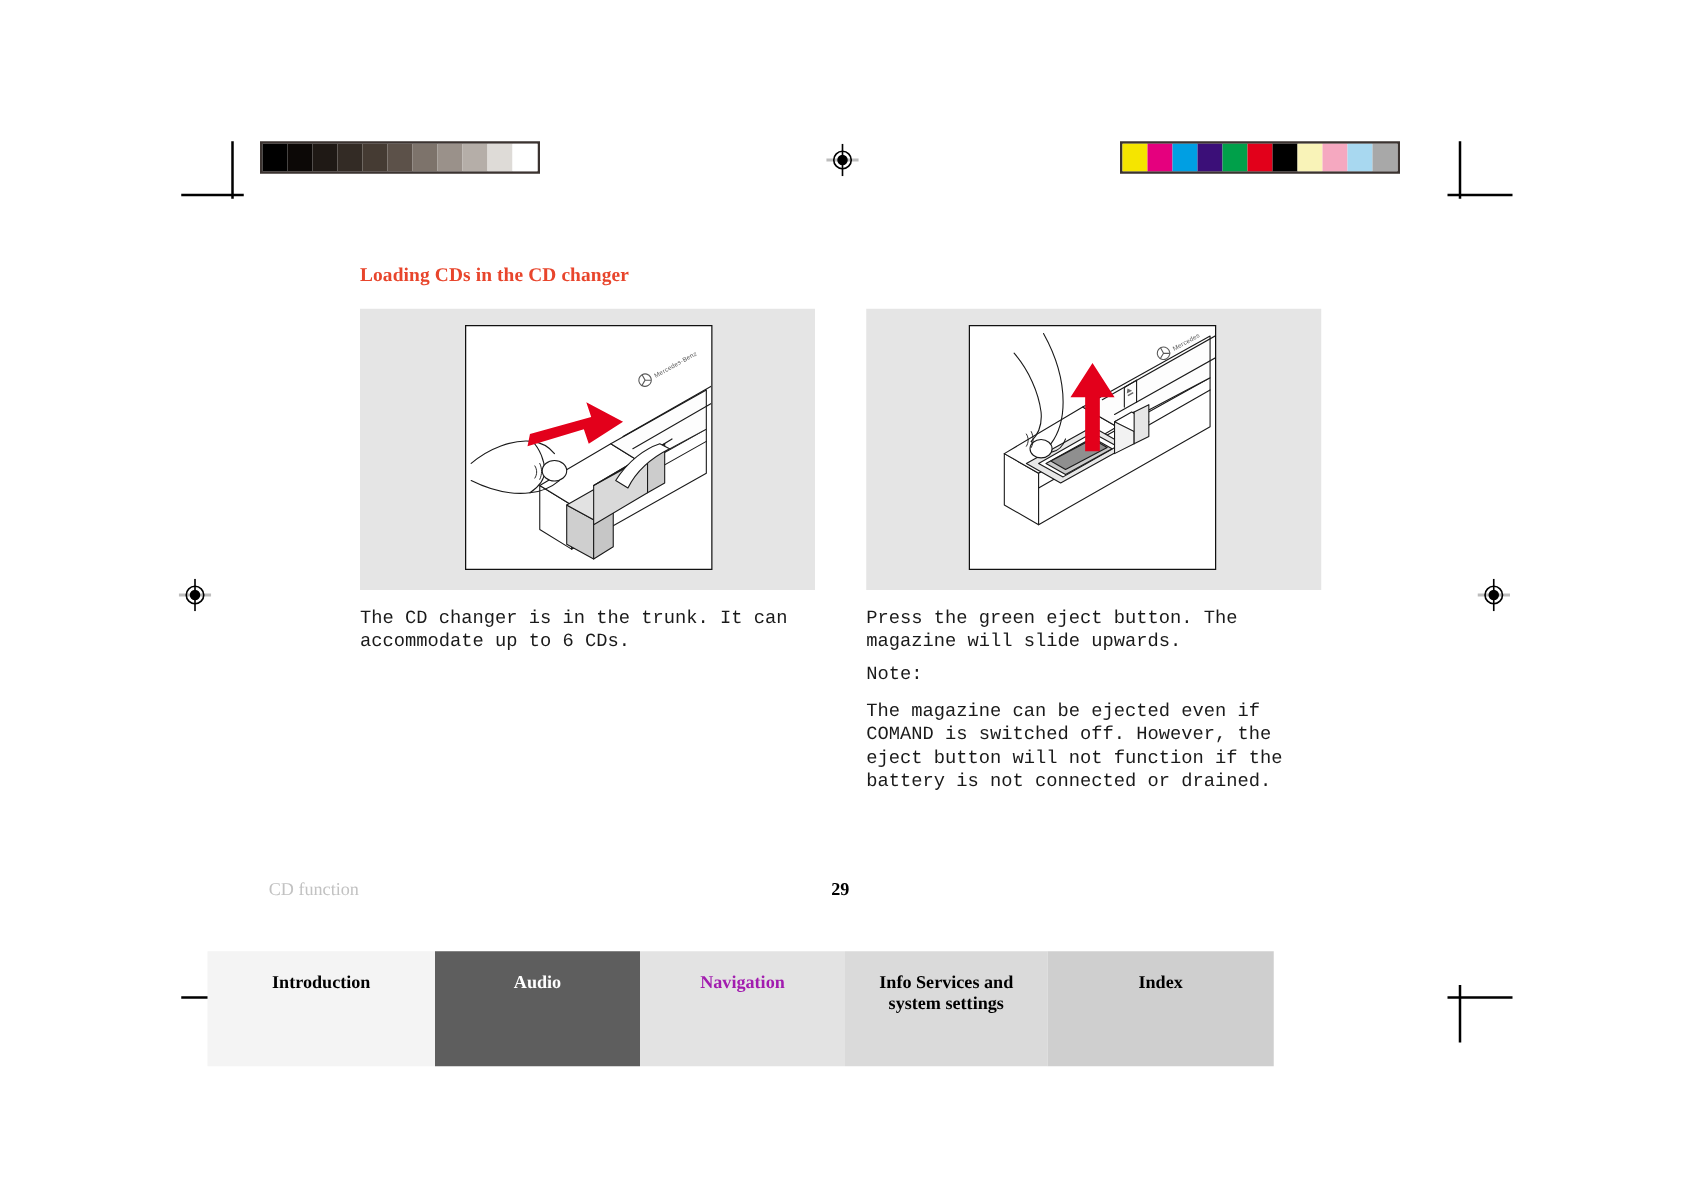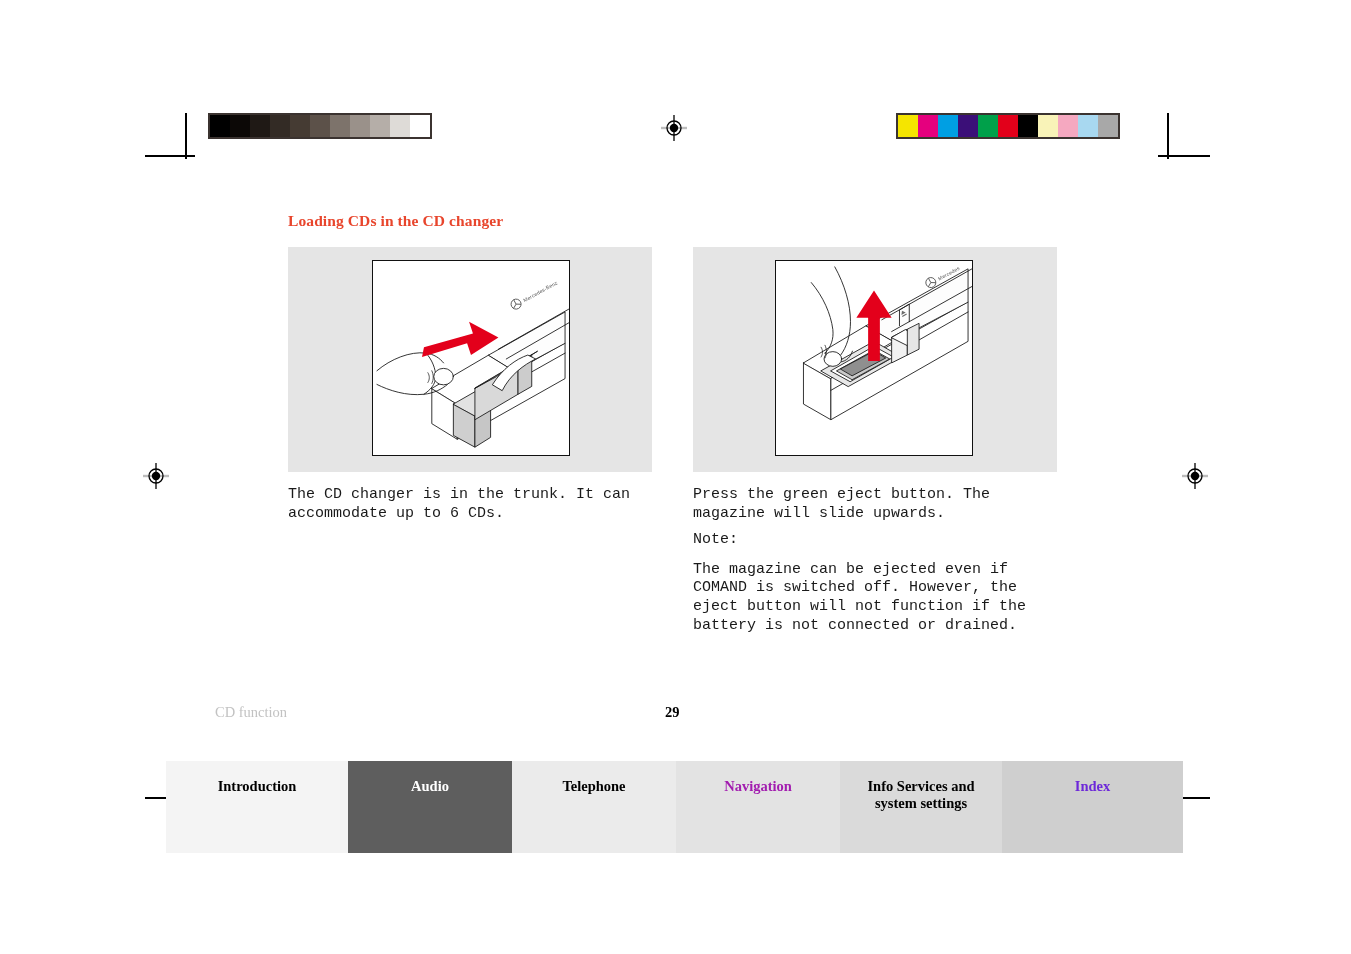--- a/index.html
+++ b/index.html
@@ -313,27 +313,24 @@
   <div id="footer-section-label">CD function</div>
   <div id="footer-page-number">29</div>
 
   <div id="tab-bar">
       <div class="tab" style="width: 182px; background: rgb(244, 244, 244); color: rgb(0, 0, 0);">
         <span>Introduction</span>
       </div>
       <div class="tab" style="width: 164px; background: rgb(94, 94, 94); color: rgb(255, 255, 255);">
         <span>Audio</span>
       </div>
-      <div class="tab" style="width: 164px; background: rgb(235, 235, 235); color: rgb(0, 0, 0);">
-        <span>Telephone</span>
-      </div>
       <div class="tab" style="width: 164px; background: rgb(227, 227, 227); color: #a21caf;">
         <span>Navigation</span>
       </div>
       <div class="tab" style="width: 162px; background: rgb(218, 218, 218); color: rgb(0, 0, 0);">
         <span>Info Services and<br>system settings</span>
       </div>
-      <div class="tab" style="width: 181px; background: rgb(207, 207, 207); color: #6d28d9;">
+      <div class="tab" style="width: 181px; background: rgb(207, 207, 207); color: #000000;">
         <span>Index</span>
       </div>
     </div>
 
 </div>
 
 </body></html>

